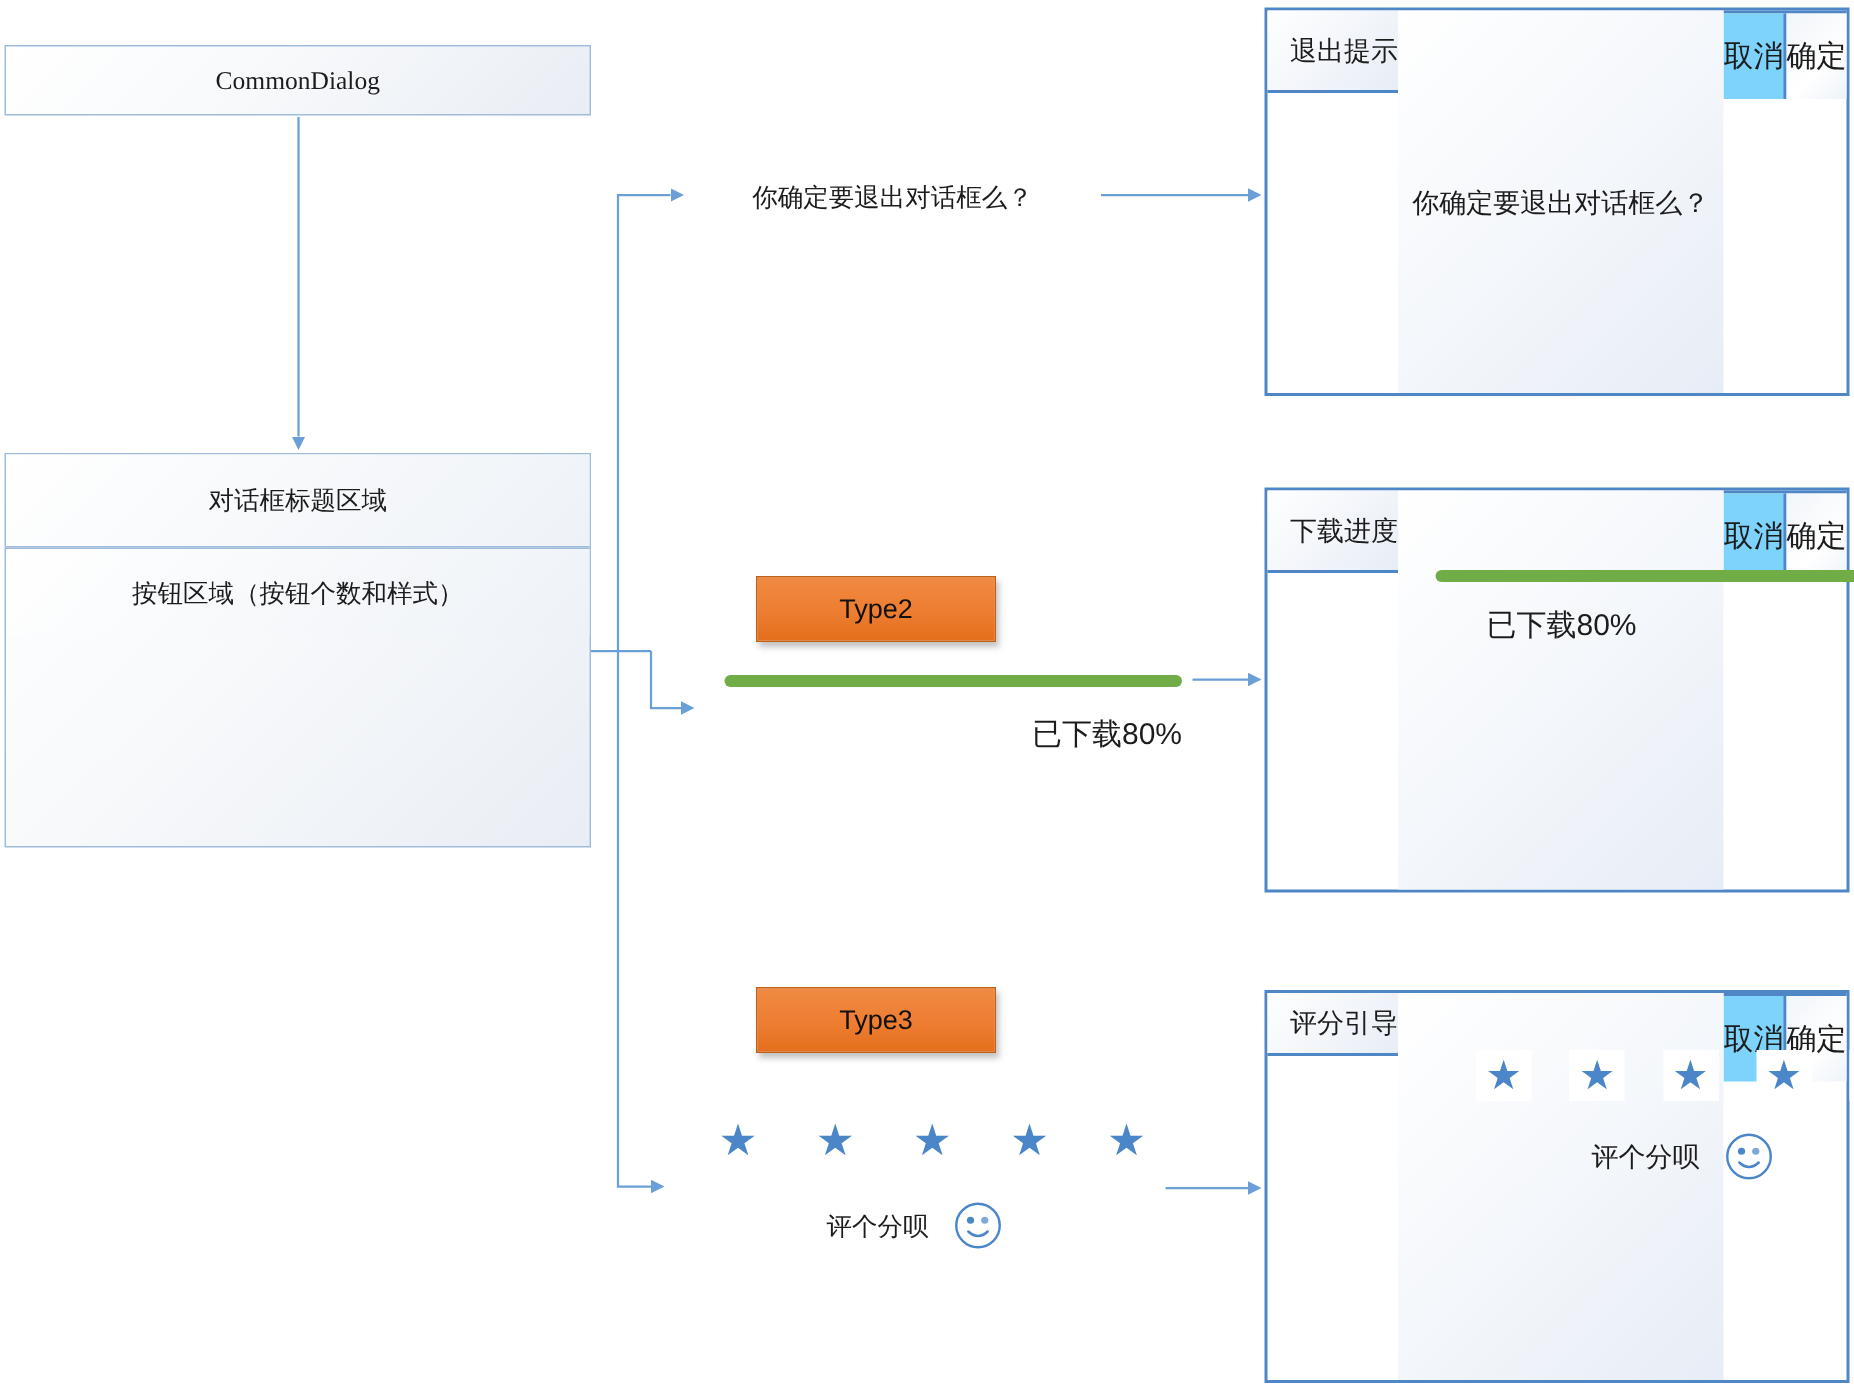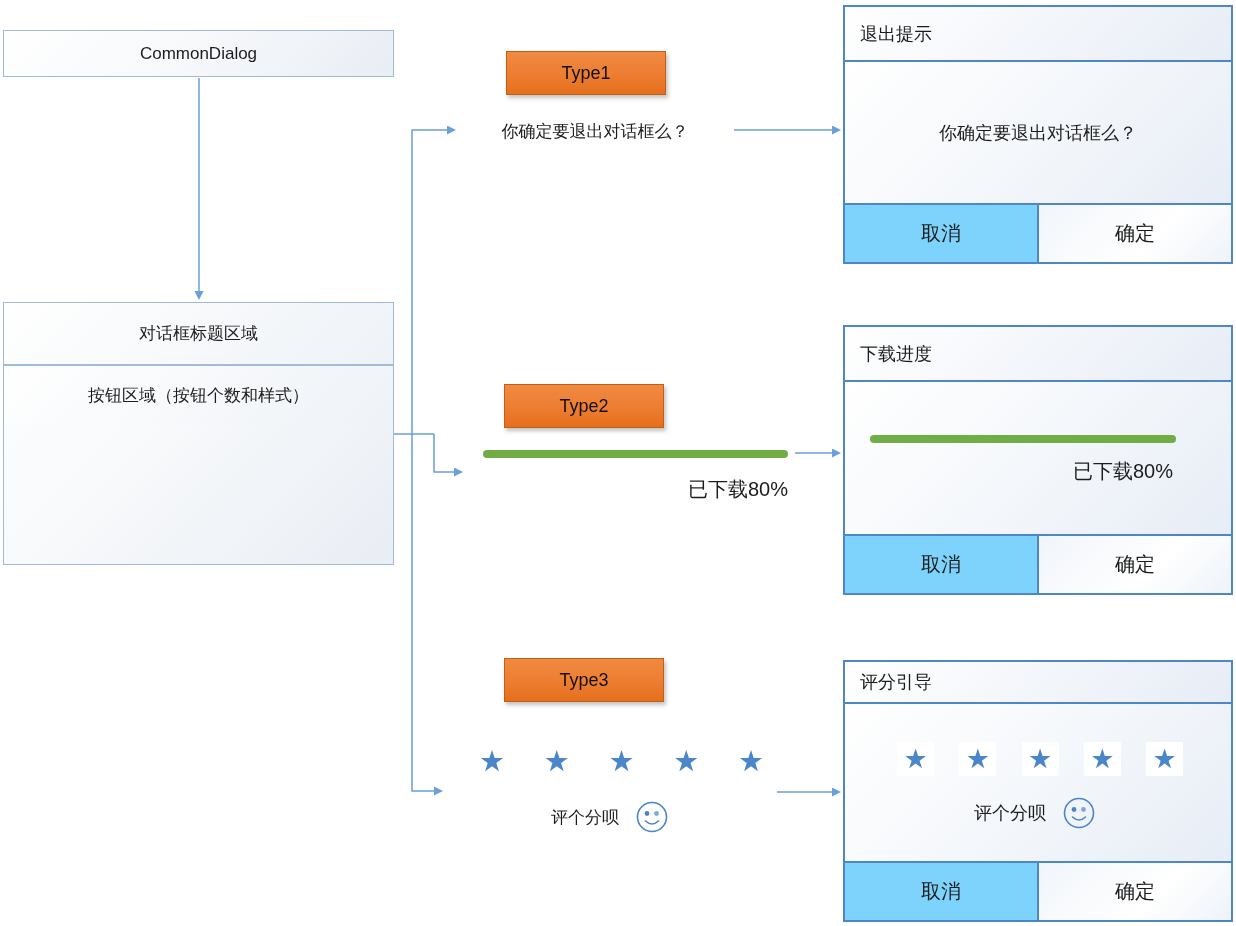--- a/index.html
+++ b/index.html
@@ -10,21 +10,21 @@
   #connectors{position:absolute;left:0;top:0;width:1236px;height:926px;z-index:0;}
 
   
   .panel{
     position:absolute;border:1px solid #9fbcdb;box-sizing:border-box;
     background:linear-gradient(135deg,#ffffff 0%,#f7f9fb 45%,#e9edf4 100%);
     z-index:1;
   }
   .center-label{display:flex;align-items:center;justify-content:center;font-size:17px;}
 
-  #root-box{left:3px;top:30px;width:391px;height:47px;}
+  #root-box{left:3px;top:30px;width:391px;height:47px;font-family:Liberation Serif, serif;}
   #structure-box{left:3px;top:302px;width:391px;height:263px;display:flex;flex-direction:column;}
   .struct-row{box-sizing:border-box;display:flex;align-items:center;justify-content:center;font-size:17px;}
   .struct-title{height:62px;border-bottom:1px solid #9fbcdb;
     background:linear-gradient(135deg,#ffffff 0%,#eef2f7 100%);}
   .struct-content{flex:1;background:linear-gradient(135deg,#ffffff 0%,#f0f3f8 100%);}
   .struct-buttons{height:59px;border-top:1px solid #9fbcdb;
     background:linear-gradient(135deg,#ffffff 0%,#eef2f7 100%);}
 
   
   .type-chip{
@@ -47,21 +47,21 @@
   .stars-row{position:absolute;display:flex;justify-content:space-between;z-index:1;}
   .star{color:#4a86c8;font-size:29px;line-height:1;display:flex;align-items:center;justify-content:center;}
   #mid-stars{left:479px;top:747px;width:285px;}
   .rating-line{position:absolute;display:flex;align-items:center;justify-content:center;gap:16px;z-index:1;}
   #mid-rating{left:505px;top:800px;width:210px;font-size:17px;}
   .smiley{width:34px;height:34px;display:block;}
 
   
   .dialog{
     position:absolute;left:843px;width:390px;box-sizing:border-box;
-    border:2px solid #4e86c6;display:flex;flex-direction:column;z-index:1;
+    border:2px solid #4e86c6;display:flex;flex-direction:row;z-index:1;
   }
   #dialog-1{top:5px;height:259px;}
   #dialog-2{top:325px;height:270px;text-align:center;}
   #dialog-3{top:660px;height:262px;}
   .dlg-title{
     height:55px;box-sizing:border-box;border-bottom:2px solid #4e86c6;
     display:flex;align-items:center;padding-left:15px;font-size:18px;
     background:linear-gradient(135deg,#ffffff 0%,#f2f5fa 55%,#e7edf6 100%);
   }
   #dialog-3 .dlg-title{height:42px;}
@@ -111,21 +111,20 @@
     </g>
   </svg>
 
   <div id="root-box" class="panel center-label">CommonDialog</div>
 
   <div id="structure-box" class="panel">
     <div class="struct-row struct-title">对话框标题区域</div>
     <div class="struct-row struct-buttons">按钮区域（按钮个数和样式）</div>
   </div>
 
-  <div id="type1-chip" class="type-chip">Type1</div>
   <div id="mid-exit-text" class="mid-text">你确定要退出对话框么？</div>
 
   <div id="type2-chip" class="type-chip">Type2</div>
   <div id="mid-progress" class="progress-bar"></div>
   <div id="mid-progress-label" class="mid-text">已下载80%</div>
 
   <div id="type3-chip" class="type-chip">Type3</div>
   <div id="mid-stars" class="stars-row">
       <span class="star">★</span>
       <span class="star">★</span>

